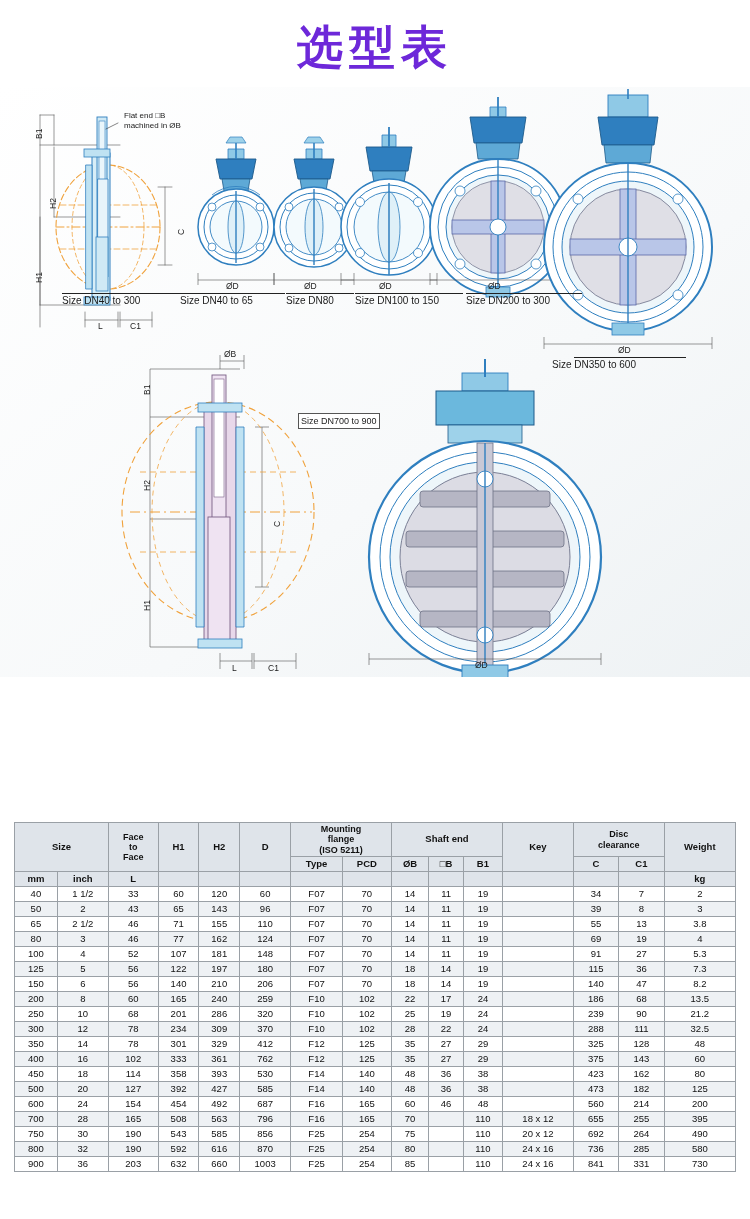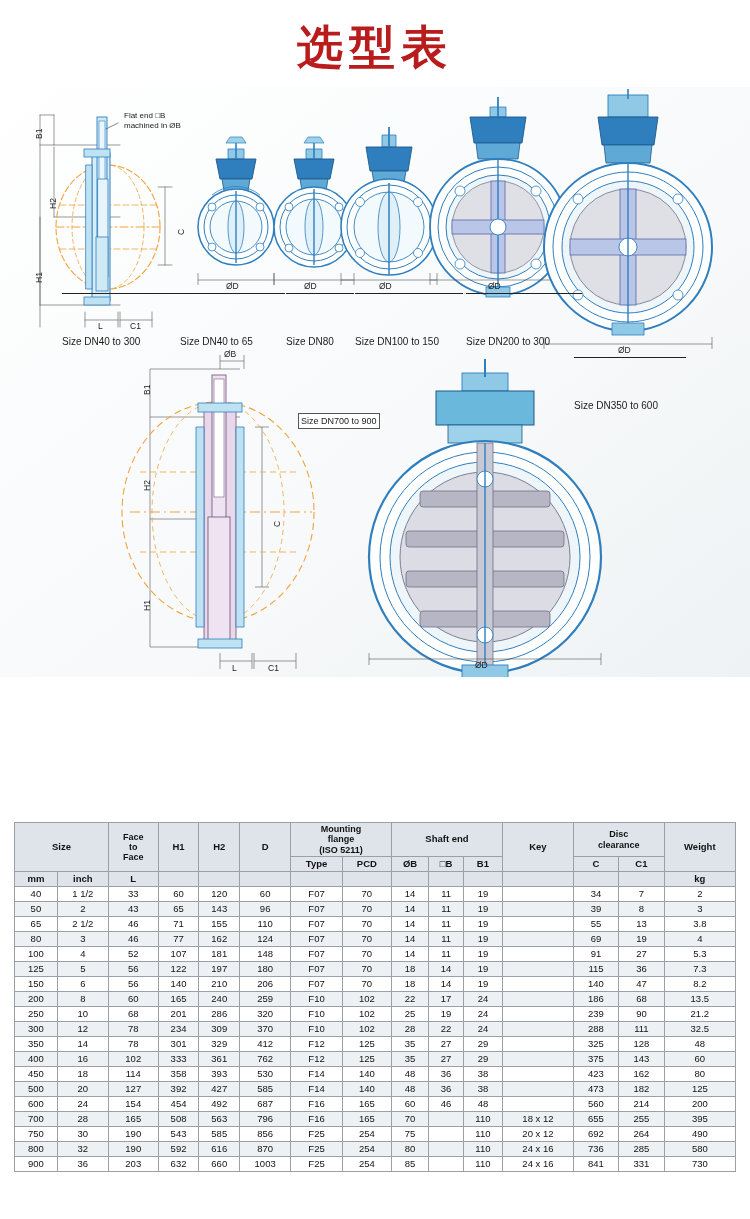--- a/index.html
+++ b/index.html
@@ -13,21 +13,21 @@
     position: relative;
     width: 750px; height: 1219px;
     overflow: hidden;
     background: #ffffff;
   }
   
   .title {
     text-align: center;
     font-size: 46px;
     font-weight: bold;
-    color: #b91c1c;
+    color: #6d28d9;
     letter-spacing: 6px;
     padding-top: 22px;
     line-height: 1.1;
   }
   .banner-wrap {
     display: flex;
     justify-content: center;
     margin-top: 22px;
   }
   .banner {
@@ -49,21 +49,20 @@
     margin-top: 14px;
   }
   .dwg-svg { position: absolute; left: 0; top: 0; }
 
   .cap {
     position: absolute;
     font-size: 10px;
     color: #1b1b1b;
     font-family: "Liberation Sans", sans-serif;
     white-space: nowrap;
-    margin-top: 41px;
   }
   .cap-line {
     position: absolute;
     border-top: 1px solid #222;
   }
   .dim {
     position: absolute;
     font-size: 8.5px;
     color: #1b1b1b;
     white-space: nowrap;
@@ -416,21 +415,21 @@
     <div class="cap-line" style="left:286px; top:206px; width:68px;"></div>
     <div class="cap" style="left:286px; top:208px;">Size DN80</div>
 
     <div class="cap-line" style="left:355px; top:206px; width:108px;"></div>
     <div class="cap" style="left:355px; top:208px;">Size DN100 to 150</div>
 
     <div class="cap-line" style="left:466px; top:206px; width:116px;"></div>
     <div class="cap" style="left:466px; top:208px;">Size DN200 to 300</div>
 
     <div class="cap-line" style="left:574px; top:270px; width:112px;"></div>
-    <div class="cap" style="left:574px; top:272px;">Size DN350 to 600</div>
+    <div class="cap" style="left:552px; top:272px;">Size DN350 to 600</div>
 
     <div class="boxlbl" style="left:298px; top:326px;">Size DN700 to 900</div>
   </div>
 
   <div class="table-wrap">
     <table class="spec">
       <thead>
         <tr>
           <th colspan="2" rowspan="2">Size</th>
           <th rowspan="2" class="small">

